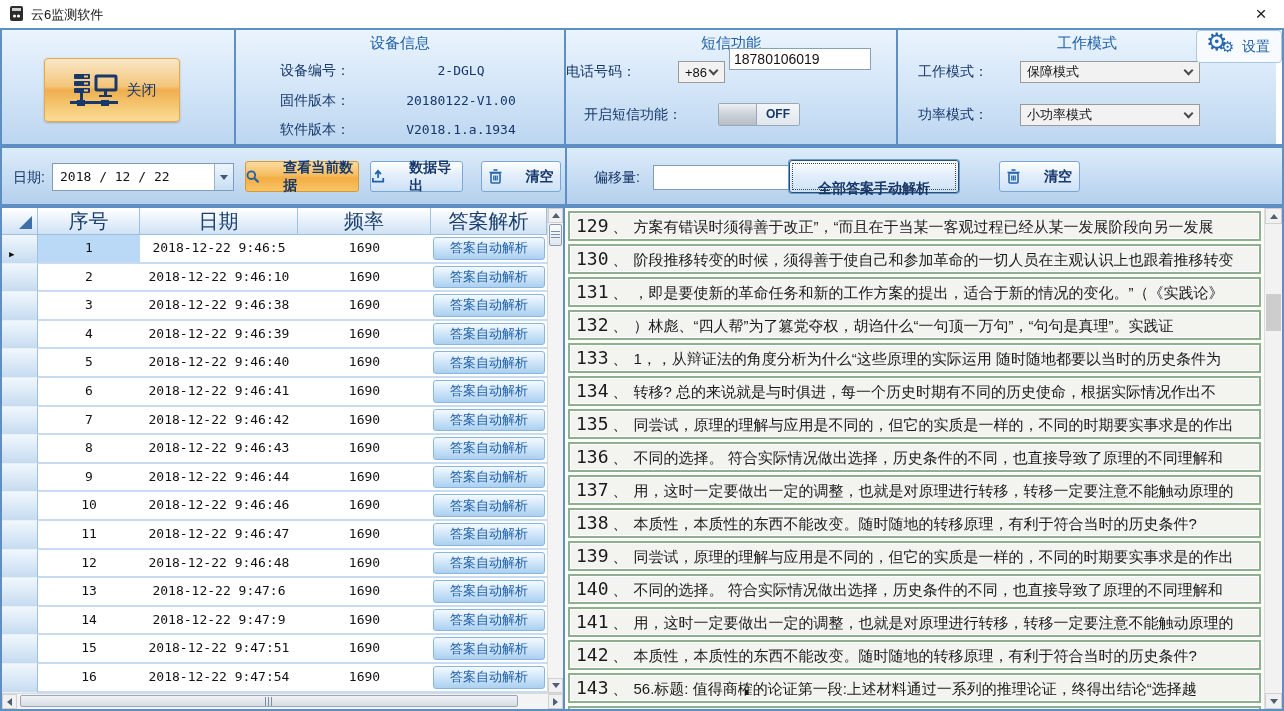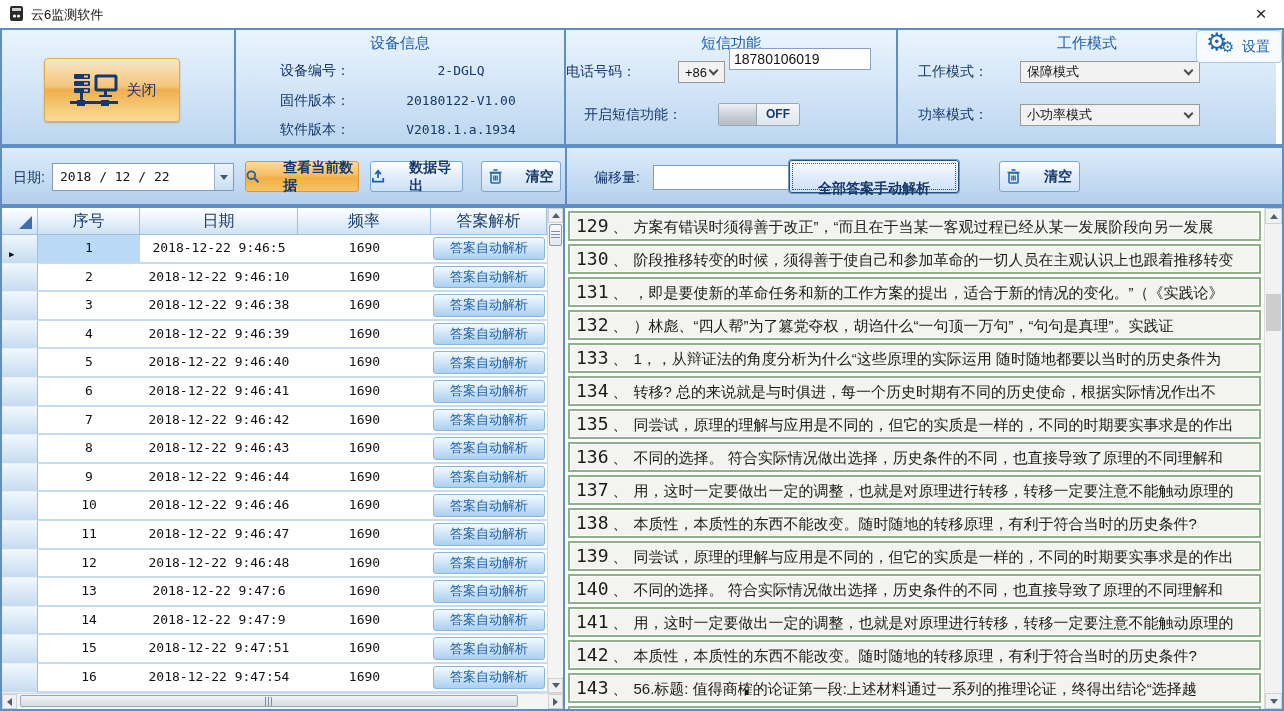--- a/index.html
+++ b/index.html
@@ -83,21 +83,21 @@
   .spin-btns .tri-down, .spin-btns .tri-up { transform:scale(.7); }
 
   
   .main { position:absolute; left:0; top:206px; width:1284px; height:505px; border:2px solid #5e8fc4; background:#fff; }
 
   
   .grid { position:absolute; left:0; top:0; width:561px; height:501px; background:#fff; }
   .grid-head { display:flex; height:27px; }
   .hcell { border-right:1px solid #9ebfde; border-bottom:1px solid #9ebfde;
            background:linear-gradient(180deg,#ffffff 0%,#e9f2fb 45%,#cfe2f5 100%);
-           font-size:16px; color:#1b3e6c; text-align:center; line-height:26px; }
+           font-size:20px; color:#1b3e6c; text-align:center; line-height:26px; }
   .hc0 { width:36px; position:relative; }
   .hc1 { width:102px; } .hc2 { width:158px; } .hc3 { width:133px; } .hc4 { width:116px; }
   .sel-all-tri { position:absolute; right:5px; bottom:5px; width:0; height:0;
                  border-left:13px solid transparent; border-bottom:13px solid #3f6fa8; }
   .grid-row { display:flex; height:28.6px; background:#fff; }
   .gcell { border-bottom:2px solid #c7dcf1; font-size:13px; color:#111; text-align:center; line-height:26px;
            font-family:"DejaVu Sans Mono","Liberation Mono",monospace; overflow:hidden; white-space:nowrap; }
   .rowhdr { width:36px; border-right:1px solid #9ebfde; border-bottom:1px solid #e7f0f9;
             background:linear-gradient(180deg,#f0f7fd 0%,#d9e8f6 55%,#c6dbf0 100%); position:relative; }
   .c-no { width:102px; } .c-date { width:158px; } .c-freq { width:133px; }

